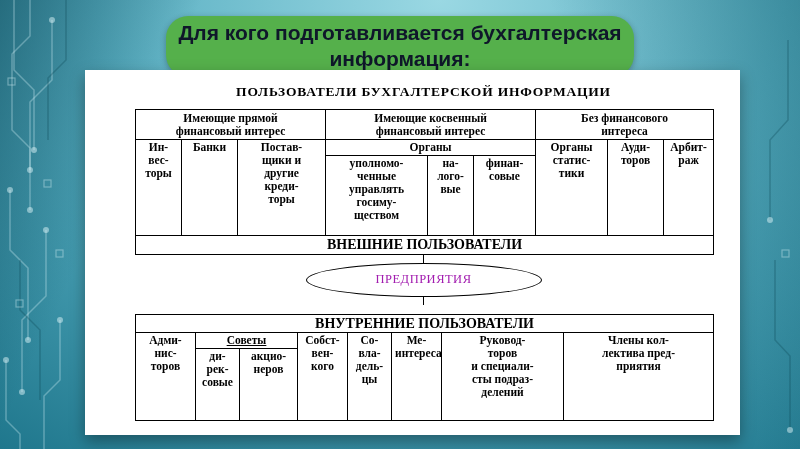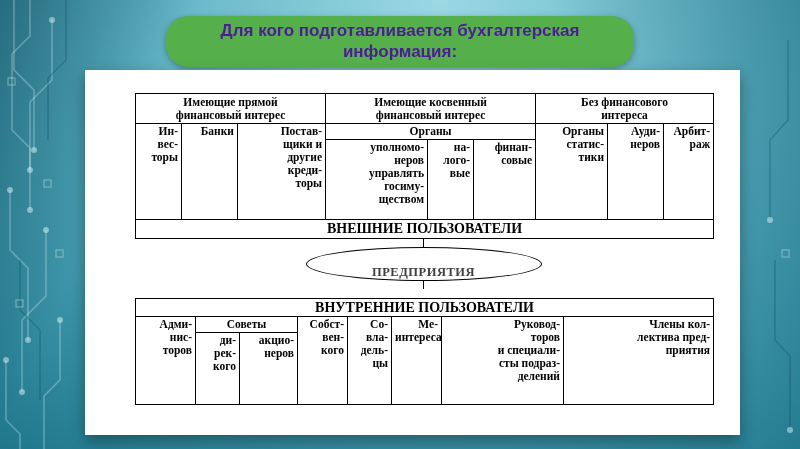--- a/index.html
+++ b/index.html
@@ -18,22 +18,22 @@
     position:absolute; left:50%; top:16px; transform:translateX(-50%);
     width:468px; min-height:46px;
     background:#55b04b;
     border-radius:22px;
     display:flex; align-items:center; justify-content:center;
     box-shadow:0 2px 6px rgba(0,0,0,0.3);
     padding:4px 12px;
   }
   .banner-text {
     font-family:"Liberation Sans", sans-serif;
-    font-weight:bold; font-size:17px; line-height:1.25;
-    color:#4c1d95; text-align:center; white-space:pre-line;
+    font-weight:bold; font-size:21px; line-height:1.25;
+    color:#0f172a; text-align:center; white-space:pre-line;
   }
 
   .card {
     position:absolute; left:85px; top:70px; width:655px; height:365px;
     background:#ffffff;
     box-shadow:0 6px 14px rgba(0,0,0,0.35);
     padding:14px 28px 0 50px;
   }
   .diagram-title {
     text-align:center; font-weight:bold; font-size:13.5px;
@@ -41,40 +41,40 @@
   }
 
   table.t {
     width:100%; border-collapse:collapse; table-layout:fixed;
     margin-top:9px;
     font-size:11.5px; font-weight:bold; color:#000; line-height:1.12;border-radius:10px;
   }
   table.t td {
     border:1px solid #000;
     padding:1px 3px;
-    vertical-align:top; text-align:right;
+    vertical-align:top; text-align:center;
     white-space:pre-line;
     overflow:hidden;
   }
   table.t td.hc { text-align:center; vertical-align:middle; padding:1px 2px; }
   tr.hrow td { height:30px; }
   tr.orow td.hc { height:16px; }
   tr.mrow td { height:80px; }
   tr.frow td { height:18px; font-size:14px; }
   table.bt { }
-  tr.srow td.hc { height:16px; }
+  tr.srow td.hc { height:16px;text-decoration:underline; }
   tr.subrow td { height:72px; }
 
   .connector { width:1px; height:8px; background:#000; margin:0 auto; }
   .ellipse {
     width:236px; height:34px;
     border:1.5px solid #000; border-radius:50%;
     margin:0 auto; background:#fff;
-    display:flex; align-items:flex-end; justify-content:center;
-    font-weight:bold; font-size:12.5px; letter-spacing:0.5px; color:#404040;
+    display:flex; align-items:center; justify-content:center;
+    font-weight:normal; font-size:12.5px; letter-spacing:0.5px; color:#a21caf;
   }
 </style>
 </head>
 <body>
 
 <svg class="circuit" viewBox="0 0 800 449" xmlns="http://www.w3.org/2000/svg">
   <g fill="none" stroke="#cdeef4" stroke-opacity="0.35" stroke-width="1.5">
     <path d="M14 0 V70 L34 90 V150"></path>
     <path d="M30 0 V36 L12 54 V130 L30 148 V210"></path>
     <path d="M52 20 V80 L30 102 V170"></path>
@@ -112,20 +112,21 @@
   </g>
 </svg>
 
 <div class="banner">
   <div class="banner-text">Для кого подготавливается бухгалтерская
 информация:</div>
 </div>
 
 <div class="card">
 
+  <div class="diagram-title">ПОЛЬЗОВАТЕЛИ БУХГАЛТЕРСКОЙ ИНФОРМАЦИИ</div>
 
   <table class="t">
     <colgroup>
       <col style="width:46px">
         <col style="width:56px">
         <col style="width:88px">
       <col style="width:102px">
         <col style="width:46px">
         <col style="width:62px">
       <col style="width:72px">
@@ -149,27 +150,27 @@
       <td rowspan="2">Постав-
 щики и
 другие
 креди-
 торы</td>
       <td colspan="3" class="hc">Органы</td>
       <td rowspan="2">Органы
 статис-
 тики</td>
       <td rowspan="2">Ауди-
-неров</td>
+торов</td>
       <td rowspan="2">Арбит-
 раж</td>
     </tr>
     <tr class="mrow">
       <td>уполномо-
-неров
+ченные
 управлять
 госиму-
 ществом</td>
       <td>на-
 лого-
 вые</td>
       <td>финан-
 совые</td>
     </tr>
     <tr class="frow">
@@ -220,20 +221,20 @@
 и специали-
 сты подраз-
 делений</td>
       <td rowspan="2">Члены кол-
 лектива пред-
 приятия</td>
     </tr>
     <tr class="subrow">
       <td>ди-
 рек-
-кого</td>
+совые</td>
       <td>акцио-
 неров</td>
     </tr>
   </tbody>
     </table>
 
 </div>
 
 </body></html>

